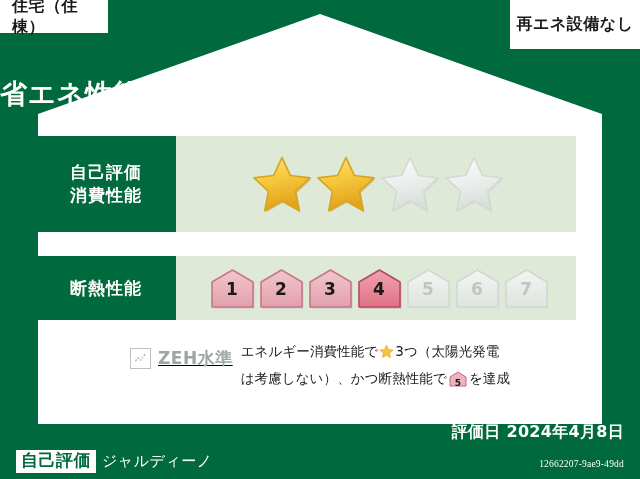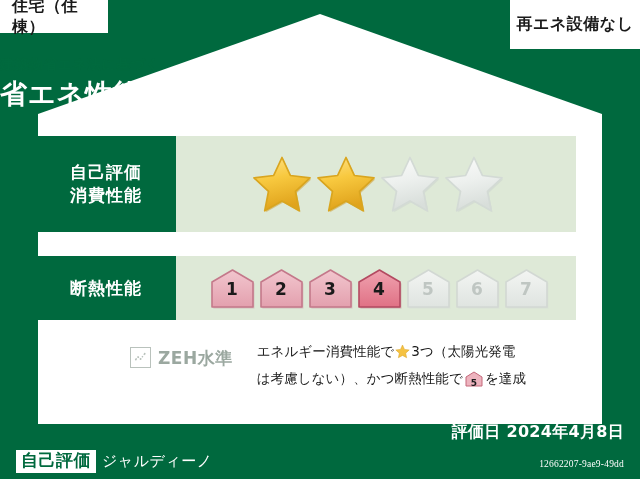--- a/index.html
+++ b/index.html
@@ -149,22 +149,24 @@
   
   #zeh-block {
     position: absolute;
     left: 130px;
     top: 340px;
     display: flex;
     align-items: flex-start;
   }
   #zeh-mark {
     display: flex;
+    align-items: center;
     margin-top: 7px;
-    margin-right: 24px;
+    margin-right: 8px;
+    text-decoration: underline;
   }
   #zeh-box {
     width: 21px;
     height: 21px;
     border: 1.5px solid #B9C2BC;
     box-sizing: border-box;
     display: flex;
     align-items: center;
     justify-content: center;
     margin-right: 7px;

